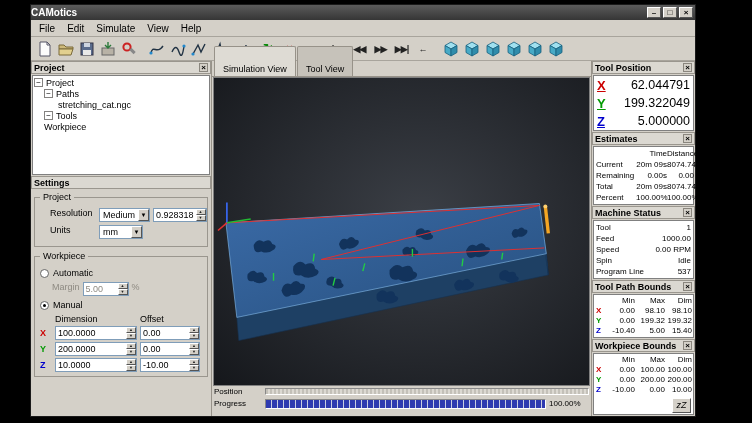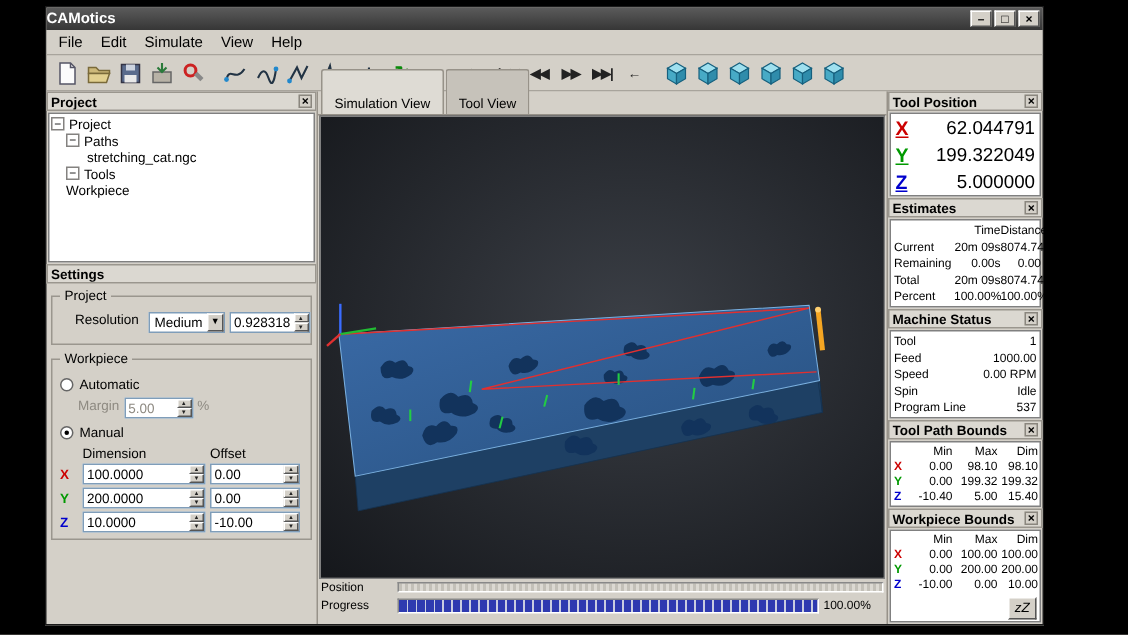--- a/index.html
+++ b/index.html
@@ -309,20 +309,27 @@
               <span class="combo-arrow">▼</span>
             </span>
             <span class="spin" style="width:62px">
               <span class="spin-val">0.928318</span>
               <span class="spin-btns">
                 <span class="spin-btn">▲</span>
                 <span class="spin-btn">▼</span>
               </span>
             </span>
           </div>
+          <div class="form-row">
+            <span class="flabel">Units</span>
+            <span class="combo" style="width:44px">
+              <span class="combo-text">mm</span>
+              <span class="combo-arrow">▼</span>
+            </span>
+          </div>
         </div>
 
         <div class="groupbox">
           <span class="gb-title">Workpiece</span>
 
           <div class="radio-row">
             <span class="radio"></span>
             <span>Automatic</span>
           </div>
           <div class="form-row disabled" style="margin-left:14px">

